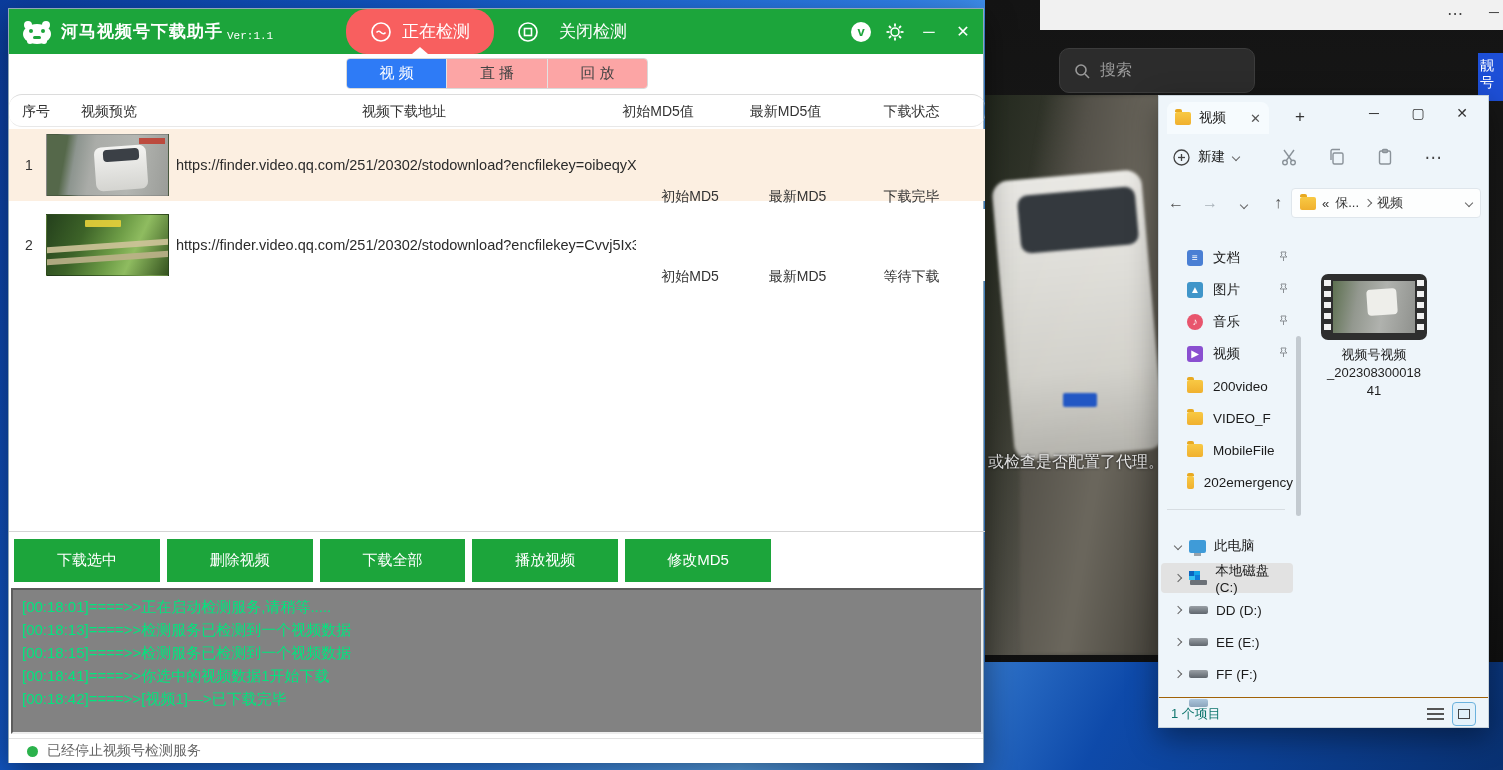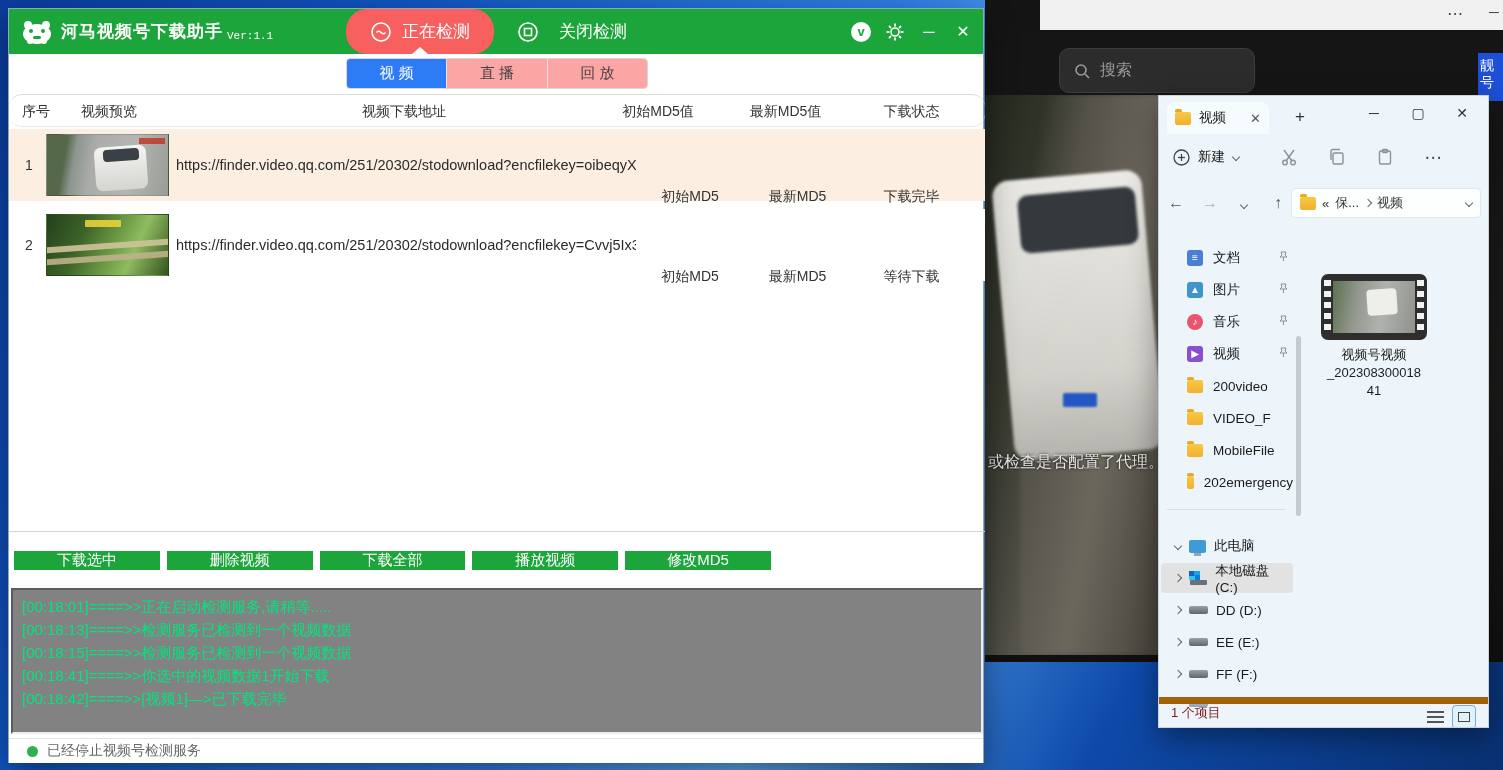--- a/index.html
+++ b/index.html
@@ -68,21 +68,21 @@
 
   .thumb1 { background:linear-gradient(100deg,#55684a 0%,#55684a 16%,#8d958f 24%,#aaaca8 38%,#b4b6b2 68%,#9a9c98 100%); position:relative; }
   .thumb1 .tcar { position:absolute; left:48px; top:11px; width:52px; height:44px; background:linear-gradient(#f4f4f2,#d4d4d0);
     border-radius:7px; transform:rotate(-4deg); }
   .thumb1 .tglass { position:absolute; left:56px; top:14px; width:36px; height:12px; background:#3b4046; border-radius:4px; transform:rotate(-4deg); }
   .thumb1 .twm { position:absolute; right:3px; top:3px; width:26px; height:6px; background:#c0392b; opacity:.85; }
   .thumb2 { background:linear-gradient(115deg,#24401c 0%,#3d6328 30%,#6d9c46 55%,#8fbc60 70%,#35531f 100%); position:relative; }
   .thumb2 .rail { position:absolute; left:-6px; top:28px; width:135px; height:6px; background:#cfc49a; transform:rotate(-4deg); box-shadow:0 12px 0 #bdb28a; opacity:.9; }
   .thumb2 .ymark { position:absolute; left:38px; top:5px; width:36px; height:7px; background:#e8d03a; opacity:.9; border-radius:1px; }
 
-  .actions { left:0; top:530px; width:772px; height:43px; display:flex; gap:7px; padding:0 10px 0 5px;align-items:center; }
+  .actions { left:0; top:530px; width:772px; height:43px; display:flex; gap:7px; padding:0 10px 0 5px; }
   .actions .abtn { flex:1; background:#1ca53b; color:#fff; font-size:15px; display:flex; align-items:center; justify-content:center; cursor:pointer; }
   .tbl-bottom { left:0; top:522px; width:976px; border-top:1px solid #d5d5d5; }
 
   .logbox { left:2px; top:579px; width:972px; height:146px; background:#828282; padding:5px 9px;
     border:2px solid; border-color:#5c5c5c #ededed #ededed #5c5c5c; overflow:hidden; }
   .logbox .ln { color:#00e67e; font-size:15px; line-height:23px; white-space:nowrap; }
 
   .statusbar { left:0; top:729px; width:974px; height:25px; background:#fff; border-top:1px solid #e2e2e2;
     display:flex; align-items:center; gap:9px; padding-left:18px; color:#666; font-size:14px; }
   .sdot { width:11px; height:11px; border-radius:50%; background:#2bb24c; }
@@ -116,22 +116,22 @@
   .escroll { position:absolute; left:137px; top:145px; width:5px; height:450px; }
   .escroll .thumb { position:absolute; left:0; top:95px; width:5px; height:180px; background:#c3cad0; border-radius:3px; }
   .efile { position:absolute; left:150px; top:178px; width:130px; text-align:center; cursor:pointer; }
   .film { position:relative; margin:0 auto; width:106px; height:66px; background:#2e2e2e; border-radius:7px; padding:7px 12px; }
   .film::before,.film::after { content:""; position:absolute; top:6px; bottom:6px; width:7px;
     background:repeating-linear-gradient(#f2f2f2 0 6px, transparent 6px 11px); }
   .film::before { left:3px; } .film::after { right:3px; }
   .film .fimg { width:100%; height:100%; background:linear-gradient(100deg,#5d7050 0%,#93988f 30%,#b0b2ae 60%,#8f918d 100%); position:relative; overflow:hidden; }
   .film .fcar { position:absolute; left:34px; top:8px; width:30px; height:26px; background:#eeeeea; border-radius:4px; transform:rotate(-4deg); }
   .efile .fname { margin-top:6px; font-size:13px; line-height:18px; color:#1e1e1e; }
-  .estatus { left:0; top:601px; width:100%; height:32px; border-top:7px solid #a16207; display:flex; 
-    padding:0 12px; font-size:13px; color:#7f1d1d; }
+  .estatus { left:0; top:601px; width:100%; height:32px; border-top:1px solid #a16207; display:flex; align-items:center;
+    padding:0 12px; font-size:13px; color:#0f766e; }
   .eviews { margin-left:auto; display:flex; align-items:center; gap:8px; }
   .icon-lines { width:17px; height:12px; border-top:2px solid #555; border-bottom:2px solid #555; position:relative; }
   .icon-lines::after { content:""; position:absolute; left:0; right:0; top:3px; border-top:2px solid #555; }
   .icon-thumbview { width:24px; height:24px; border:1px solid #6cb2dd; background:#e3f1fa; border-radius:4px;
     display:flex; align-items:center; justify-content:center; }
   .icon-thumbview i { width:12px; height:10px; border:1.6px solid #444; display:block; }
 
   
   .fold { display:inline-block; width:16px; height:13px; background:linear-gradient(#f8c944,#f0b02e); border-radius:2px; position:relative; }
   .fold::before { content:""; position:absolute; left:0; top:-3px; width:7px; height:3px; background:#e8a921; border-radius:2px 2px 0 0; }

